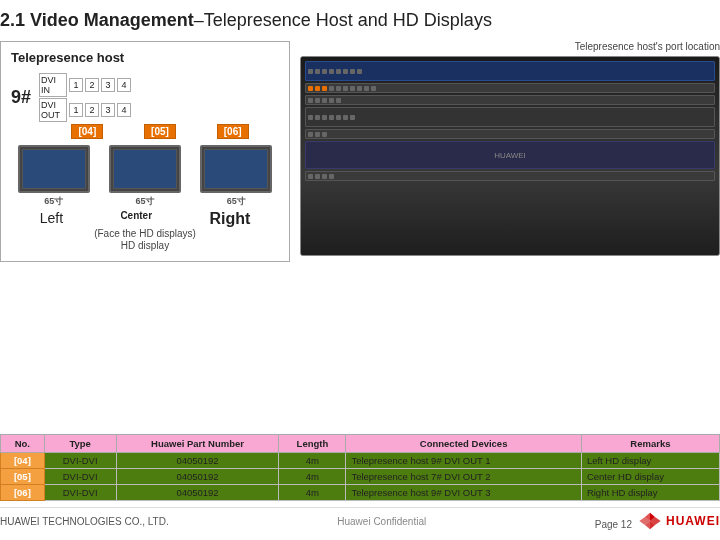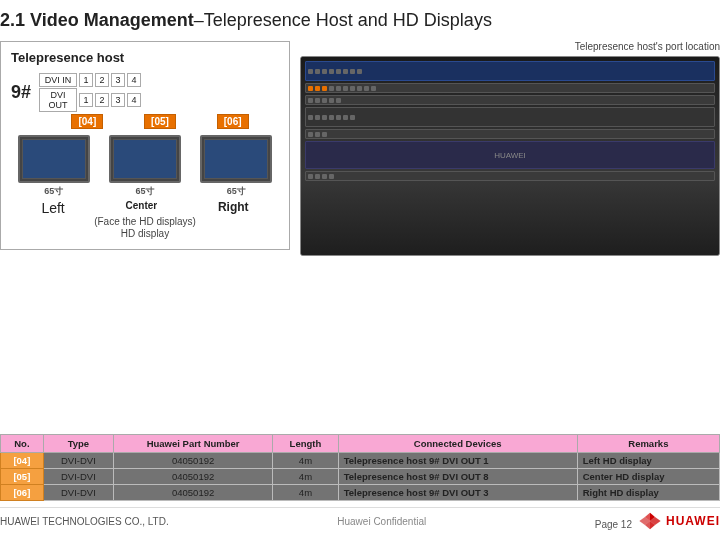--- a/index.html
+++ b/index.html
@@ -171,25 +171,24 @@
       background: #f9a8d4;
       border: 1px solid #aaa;
       padding: 3px 5px;
       text-align: center;
       font-weight: bold;
     }
     .data-table td {
       border: 1px solid #bbb;
       padding: 2px 5px;
       text-align: center;
-      background: #737373;
+      background: #4d7c0f;
     }
     .data-table td.left {
       text-align: left;
-      font-weight: bold;
     }
     .data-table .label-cell {
       background: #f5a040;
       color: #fff;
       font-weight: bold;
       border: 1px solid #d08020;
     }
     
     .footer {
       display: flex;
@@ -245,23 +244,22 @@
       flex-direction: column;
       gap: 1px;
     }
     .port-row {
       display: flex;
       align-items: center;
       gap: 2px;
     }
     .port-row-label {
       font-size: 9px;
-      width: 38px;
+      width: 28px;
       border: 1px solid #aaa;
-      text-align: center;
       padding: 1px;
     }
     .port-num {
       width: 14px;
       height: 14px;
       border: 1px solid #aaa;
       display: flex;
       align-items: center;
       justify-content: center;
       font-size: 9px;
@@ -328,21 +326,21 @@
             <div class="hd-screen">
               <div class="hd-screen-inner"></div>
             </div>
             <div style="font-size:9px; text-align:center; color:#555; margin-top:2px;">65寸</div>
           </div>
         </div>
 
         <div style="display:flex; justify-content:space-around; margin-top:2px;">
           <span style="font-size:14px; font-weight:normal;">Left</span>
           <span style="font-size:10px; font-weight:bold;">Center</span>
-          <span style="font-size:12px; font-weight:bold;text-align:center;">Right</span>
+          <span style="font-size:16px; font-weight:bold;text-align:center;">Right</span>
         </div>
         <div style="text-align:center; font-size:10px; color:#444;">(Face the HD displays)</div>
         <div style="text-align:center; font-size:10px; color:#444; margin-top:1px;">
           HD display
         </div>
       </div>
 
     </div>
 
     <div class="right-panel">
@@ -427,21 +425,21 @@
           <td>04050192</td>
           <td>4m</td>
           <td class="left">Telepresence host 9# DVI OUT 1</td>
           <td class="left">Left HD display</td>
         </tr>
         <tr>
           <td class="label-cell">[05]</td>
           <td>DVI-DVI</td>
           <td>04050192</td>
           <td>4m</td>
-          <td class="left">Telepresence host 9# DVI OUT 8</td>
+          <td class="left">Telepresence host 7# DVI OUT 2</td>
           <td class="left">Center HD display</td>
         </tr>
         <tr>
           <td class="label-cell">[06]</td>
           <td>DVI-DVI</td>
           <td>04050192</td>
           <td>4m</td>
           <td class="left">Telepresence host 9# DVI OUT 3</td>
           <td class="left">Right HD display</td>
         </tr>

